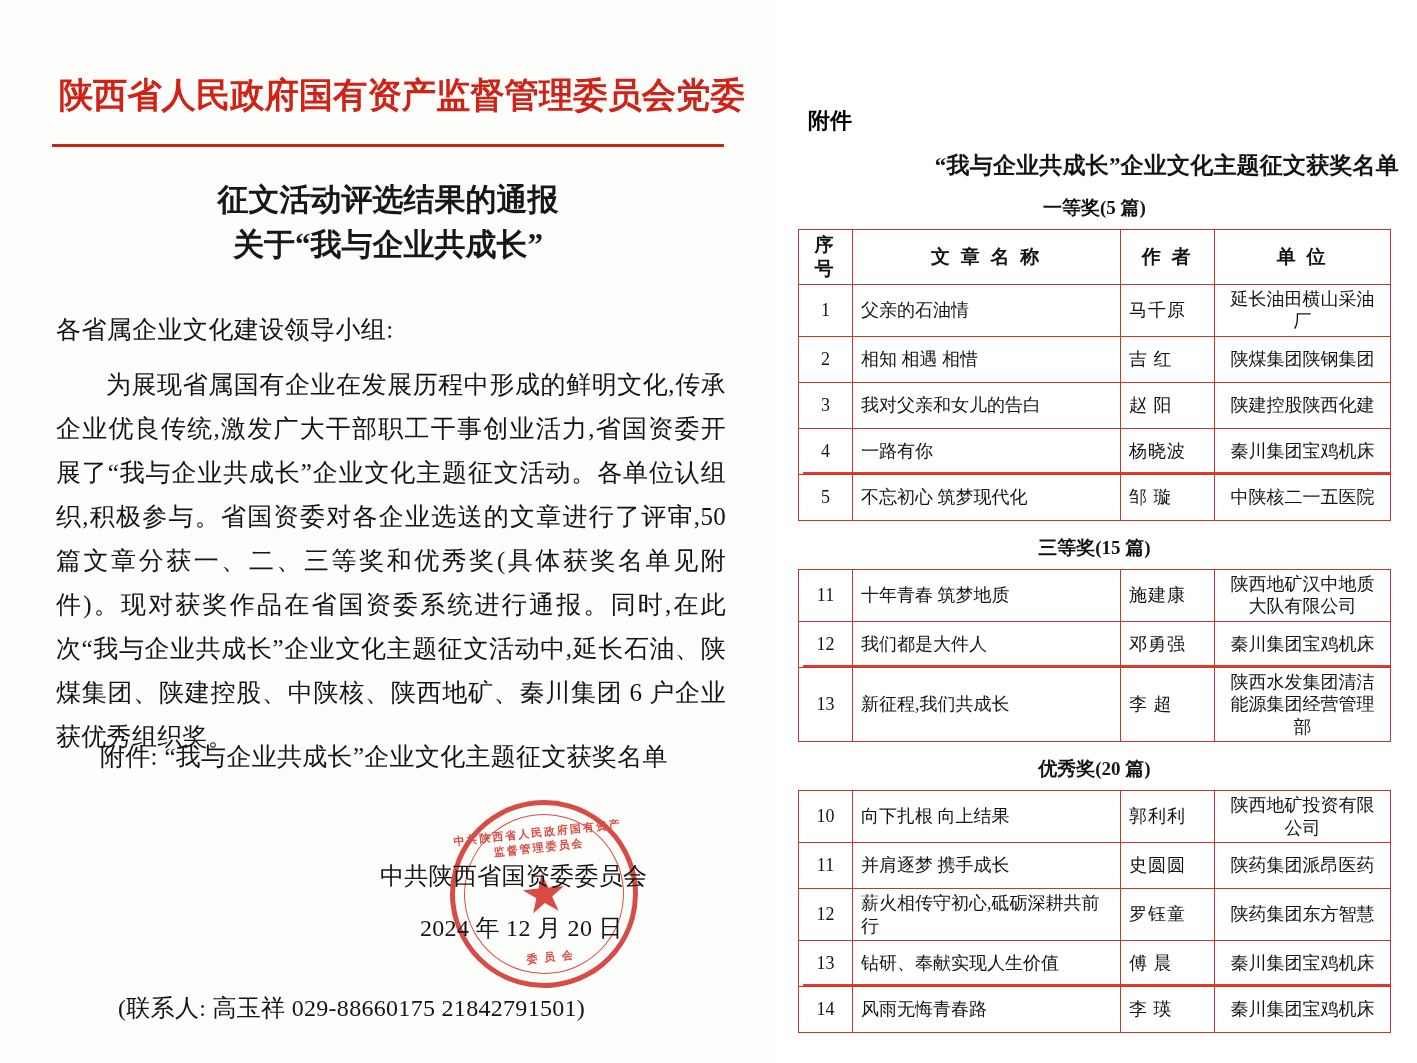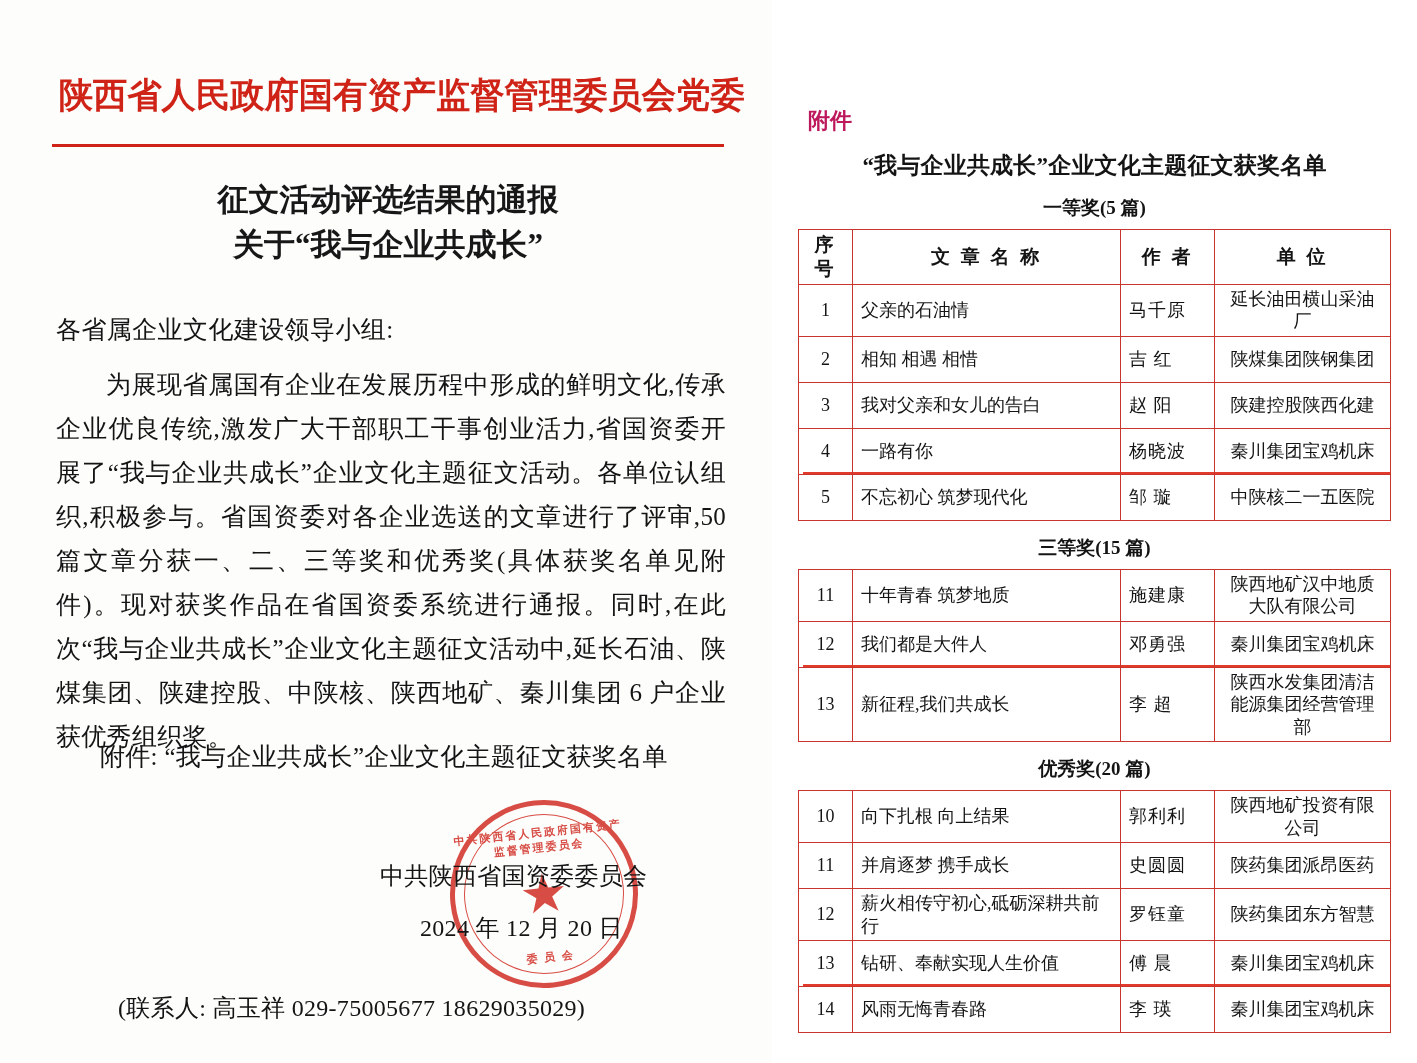--- a/index.html
+++ b/index.html
@@ -150,26 +150,26 @@
   }
   #right-pad {
     position: absolute;
     left: 0; top: 14px;
     width: 645px;
     padding: 0 18px;
   }
   .att-label {
     font-size: 22px;
     font-weight: bold;
-    color: #be185d;
+    color: #000000;
     margin: 92px 0 0 18px;
   }
   .att-title {
     margin-top: 14px;
-    text-align: center;
+    text-align: right;
     font-size: 23px;
     font-weight: bold;
     color: #141414;
     letter-spacing: 0.2px;
   }
   .award-head {
     text-align: center;
     font-size: 19px;
     font-weight: bold;
     color: #141414;
@@ -234,21 +234,21 @@
   <div id="seal">
     <div id="seal-inner"></div>
     <div id="seal-arc-top">中共陕西省人民政府国有资产监督管理委员会</div>
     <div id="seal-star">★</div>
     <div id="seal-arc-bottom">委  员  会</div>
   </div>
 
   <div id="signature">中共陕西省国资委委员会</div>
   <div id="sig-date">2024 年 12 月 20 日</div>
 
-  <div id="contact-line">(联系人: 高玉祥  029-75005677  18629035029)</div>
+  <div id="contact-line">(联系人: 高玉祥  029-88660175  21842791501)</div>
 </div>
 
 <div id="right-doc">
   <div id="right-pad">
     <div class="att-label">附件</div>
     <div class="att-title">“我与企业共成长”企业文化主题征文获奖名单</div>
     <div id="sections-container">
         <div class="award-head">一等奖(5 篇)</div>
         <div class="table-block">
           <table class="grid">

